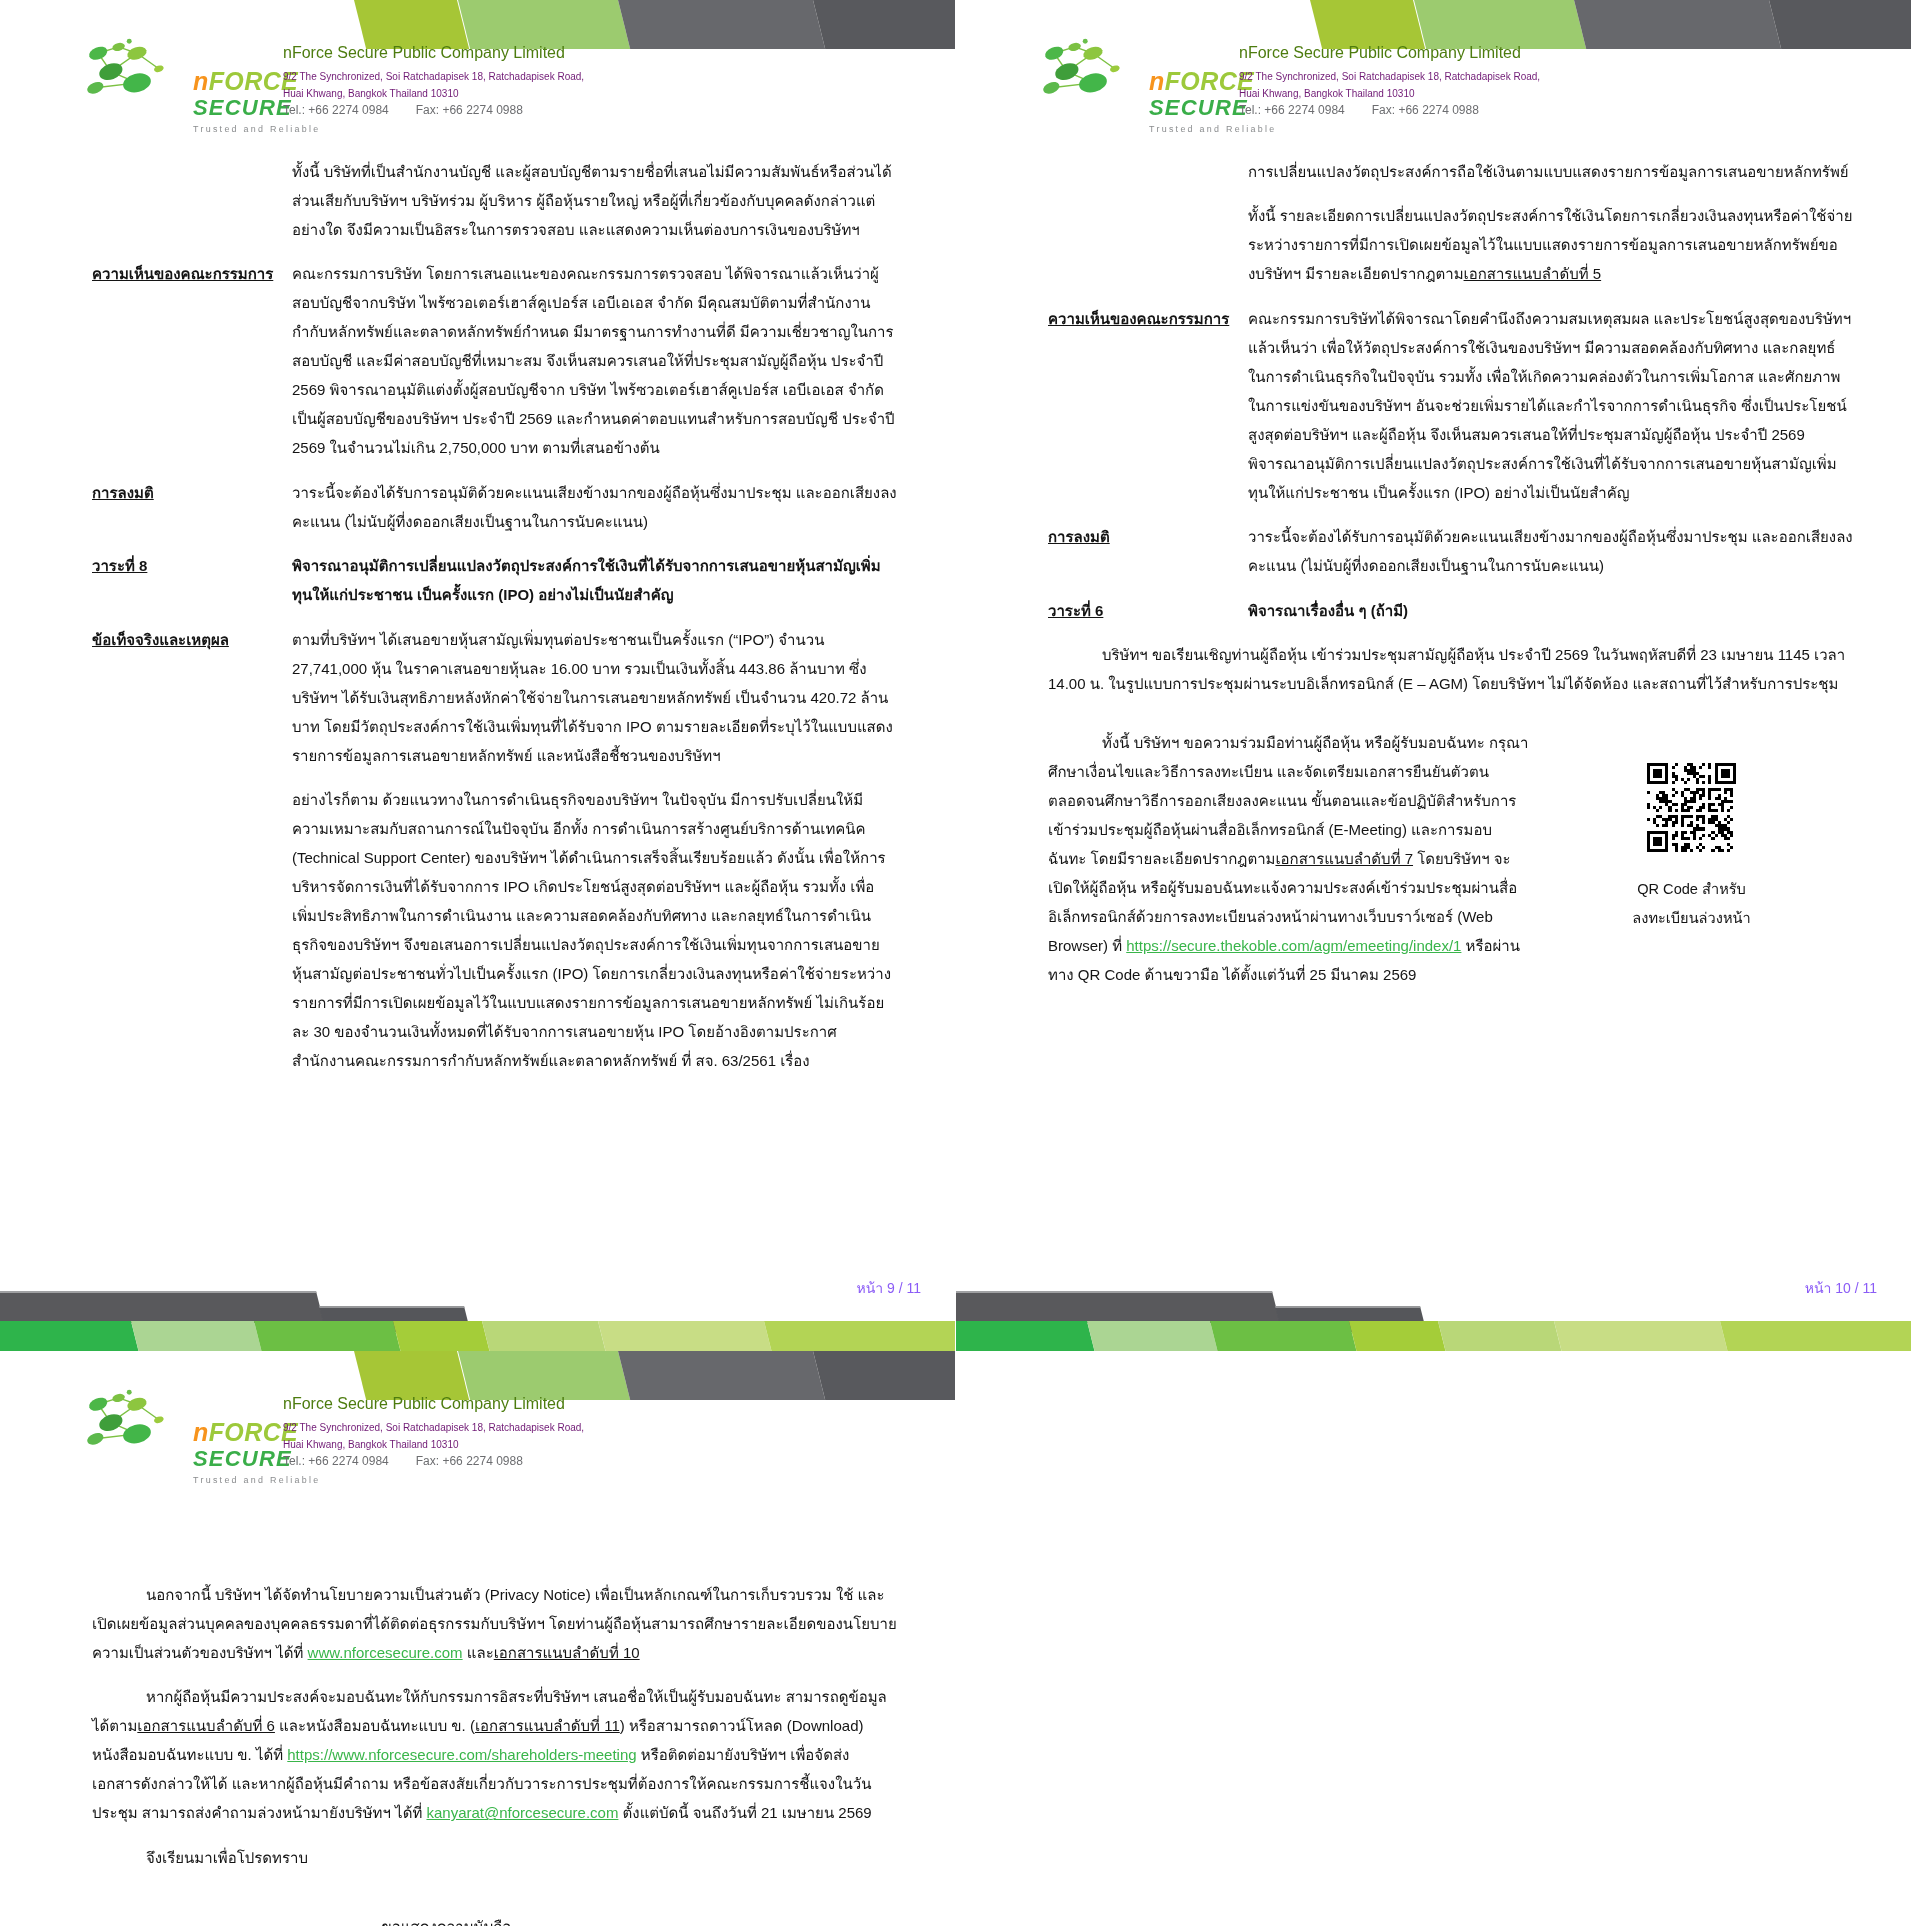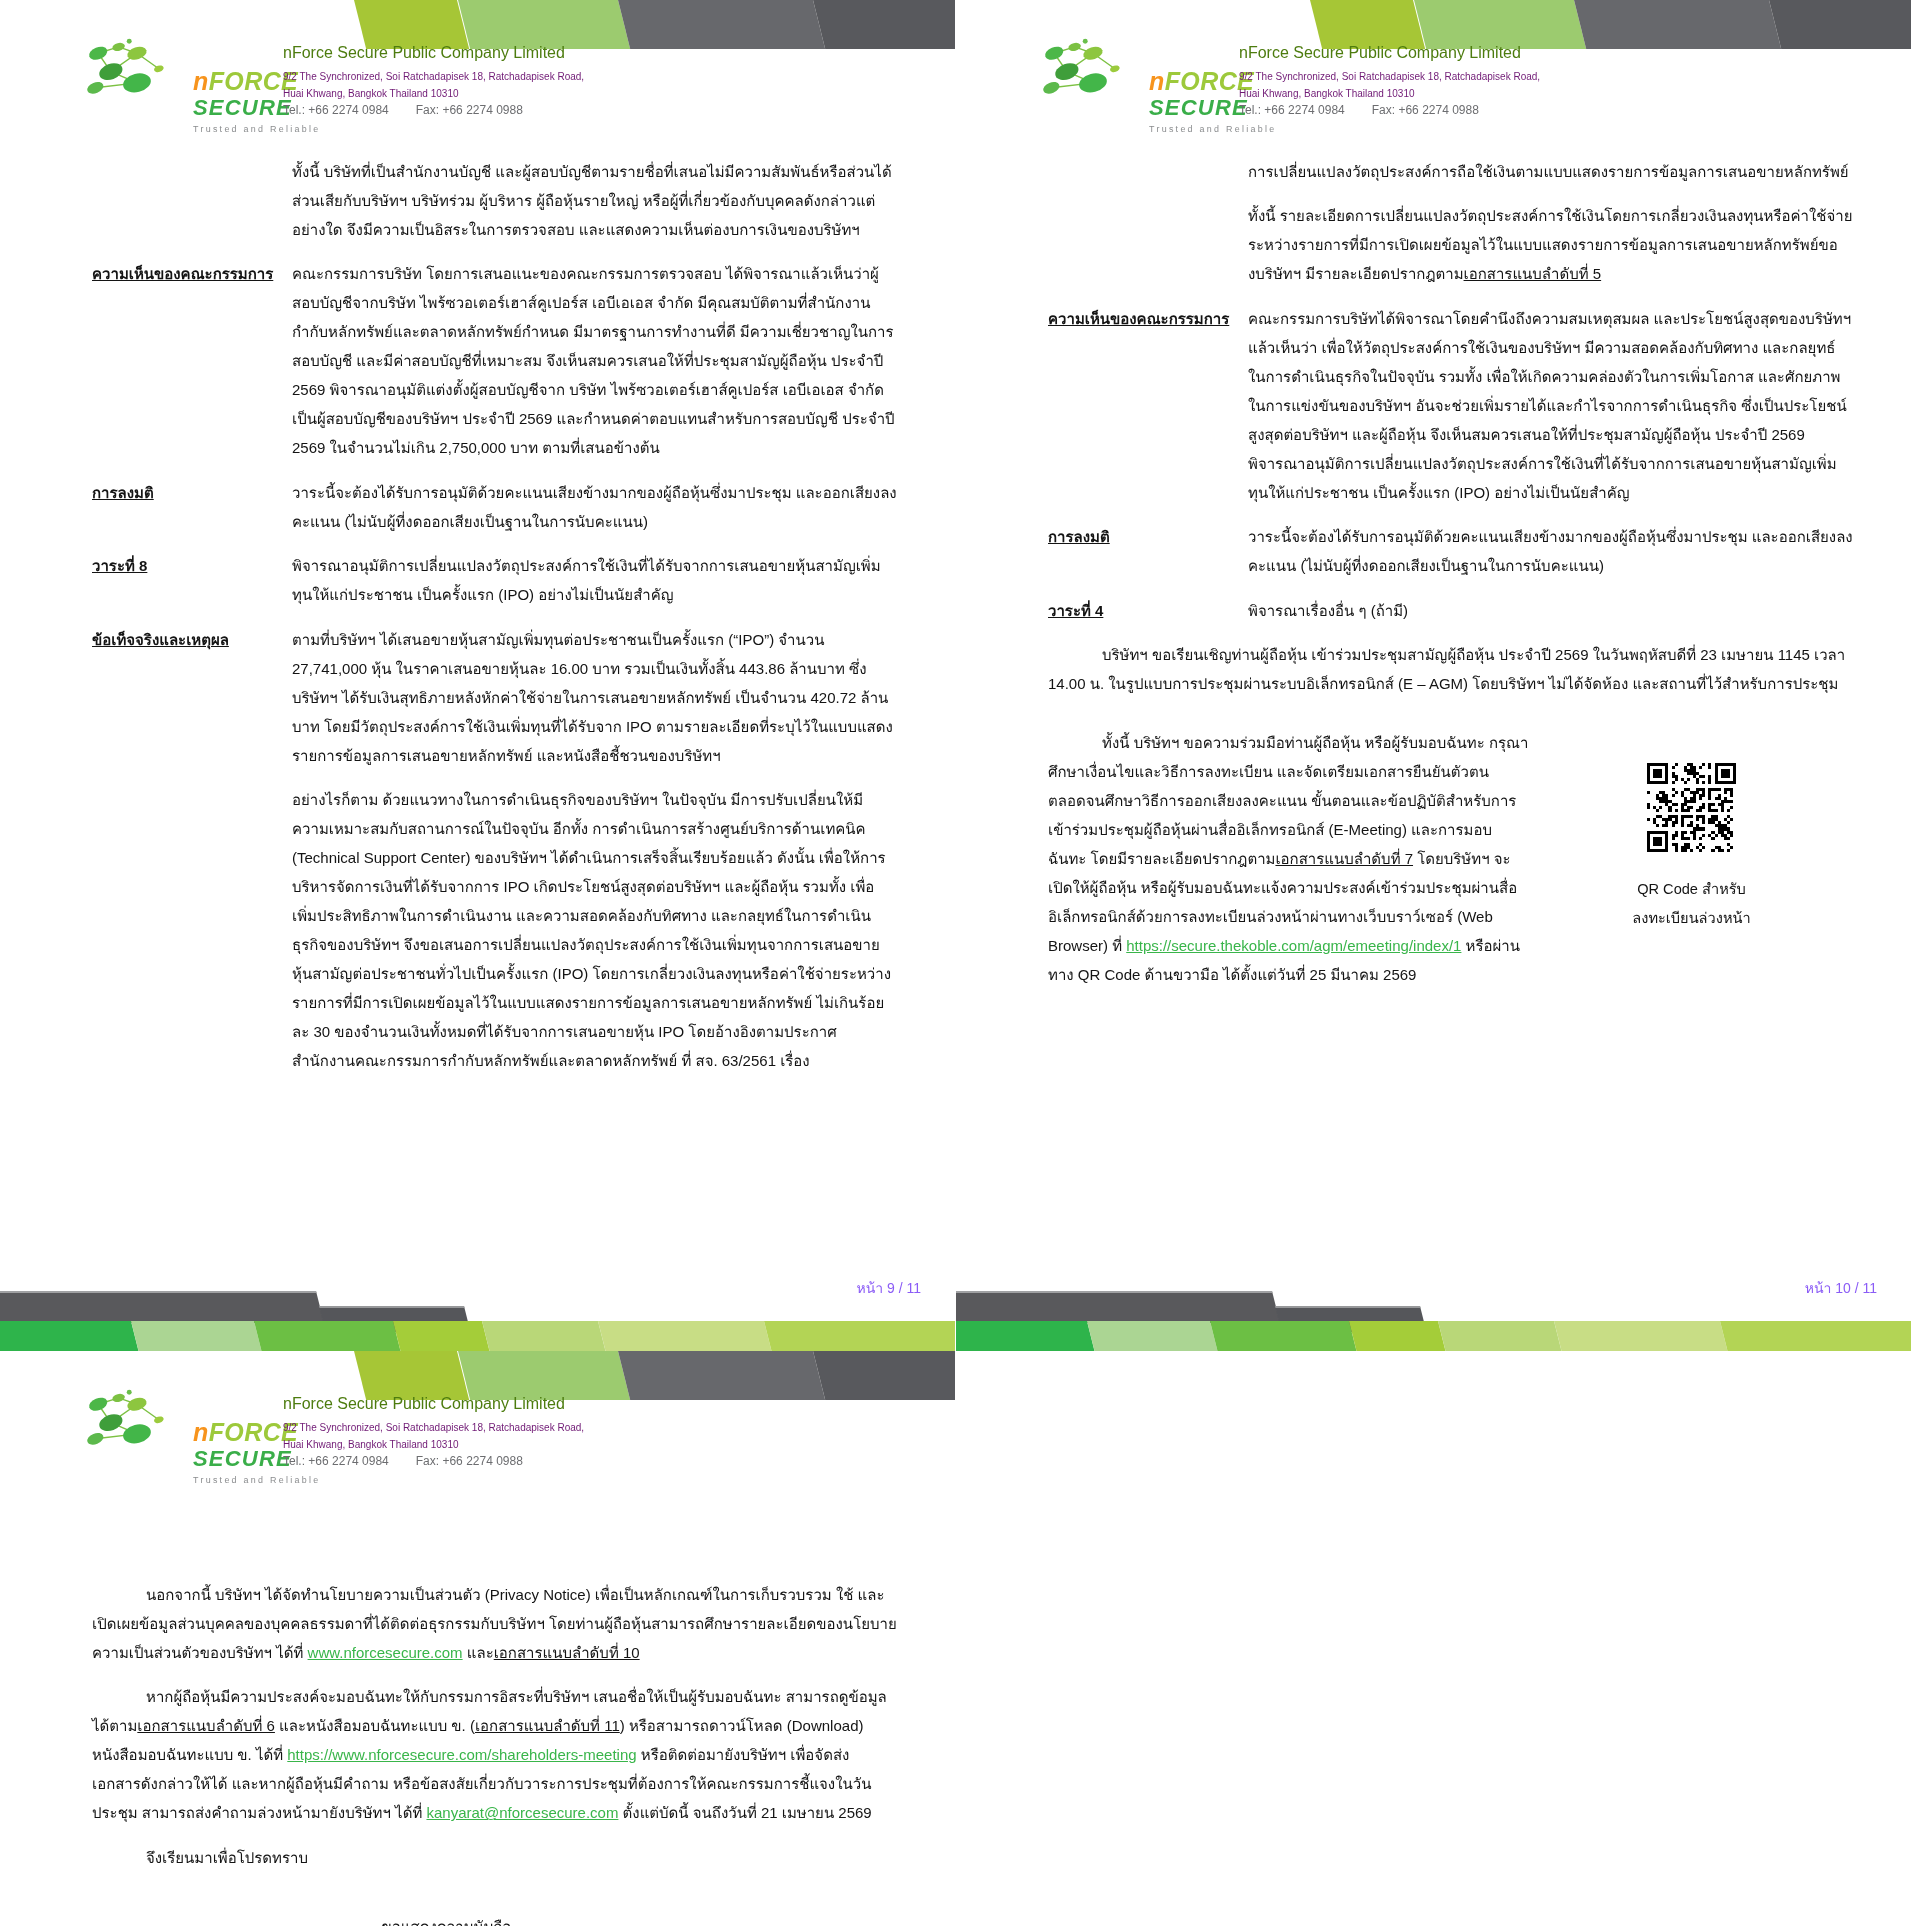--- a/index.html
+++ b/index.html
@@ -29,21 +29,21 @@
   .cname{font-size:16px;font-weight:normal;color:#4d7c0f;margin-bottom:7px}
   .caddr{font-size:10px;color:#701a75;line-height:17px}
   .cphone{display:flex;gap:27px;font-size:12px;color:#6c6d70;line-height:17px}
 
   
   .content{position:absolute;left:92px;right:58px;top:157px;font-size:15px;line-height:29px;overflow-wrap:break-word}
   .content-low{top:229px}
   .row{display:flex;margin-bottom:15.4px}
   .rowlabel{flex:0 0 200px;font-weight:bold;text-decoration:underline}
   .rowbody{flex:1}
-  .b{font-weight:normal}
+  .b{font-weight:bold}
   .u{text-decoration:underline}
   a.link{color:#39b54a;text-decoration:underline;cursor:pointer}
   .indent{text-indent:54px}
   .wide{margin:0 0 15.4px 0}
 
   
   .qr-row{display:flex}
   .qr-text{width:482px;flex:none}
   .qr-fig{flex:1;text-align:center;margin-top:50px}
   .qr-box{width:89px;height:89px;margin:0 auto 23px auto;background:#fff}
@@ -193,21 +193,21 @@
           </div>
           <div class="row">
             <div class="rowlabel">ความเห็นของคณะกรรมการ</div>
             <div class="rowbody"><span>คณะกรรมการบริษัทได้พิจารณาโดยคำนึงถึงความสมเหตุสมผล และประโยชน์สูงสุดของบริษัทฯ แล้วเห็นว่า เพื่อให้วัตถุประสงค์การใช้เงินของบริษัทฯ มีความสอดคล้องกับทิศทาง และกลยุทธ์ในการดำเนินธุรกิจในปัจจุบัน รวมทั้ง เพื่อให้เกิดความคล่องตัวในการเพิ่มโอกาส และศักยภาพในการแข่งขันของบริษัทฯ อันจะช่วยเพิ่มรายได้และกำไรจากการดำเนินธุรกิจ ซึ่งเป็นประโยชน์สูงสุดต่อบริษัทฯ และผู้ถือหุ้น จึงเห็นสมควรเสนอให้ที่ประชุมสามัญผู้ถือหุ้น ประจำปี 2569 พิจารณาอนุมัติการเปลี่ยนแปลงวัตถุประสงค์การใช้เงินที่ได้รับจากการเสนอขายหุ้นสามัญเพิ่มทุนให้แก่ประชาชน เป็นครั้งแรก (IPO) อย่างไม่เป็นนัยสำคัญ</span></div>
           </div>
           <div class="row">
             <div class="rowlabel">การลงมติ</div>
             <div class="rowbody"><span>วาระนี้จะต้องได้รับการอนุมัติด้วยคะแนนเสียงข้างมากของผู้ถือหุ้นซึ่งมาประชุม และออกเสียงลงคะแนน (ไม่นับผู้ที่งดออกเสียงเป็นฐานในการนับคะแนน)</span></div>
           </div>
           <div class="row">
-            <div class="rowlabel">วาระที่ 4</div>
+            <div class="rowlabel">วาระที่ 6</div>
             <div class="rowbody b"><span class="b">พิจารณาเรื่องอื่น ๆ (ถ้ามี)</span></div>
           </div>
         </div>
       <p class="wide indent"><span>บริษัทฯ ขอเรียนเชิญท่านผู้ถือหุ้น เข้าร่วมประชุมสามัญผู้ถือหุ้น ประจำปี 2569 ในวันพฤหัสบดีที่ 23 เมษายน 1145 เวลา 14.00 น. ในรูปแบบการประชุมผ่านระบบอิเล็กทรอนิกส์ (E – AGM) โดยบริษัทฯ ไม่ได้จัดห้อง และสถานที่ไว้สำหรับการประชุม</span></p>
       <div class="qr-row">
         <p class="qr-text indent"><span>ทั้งนี้ บริษัทฯ ขอความร่วมมือท่านผู้ถือหุ้น หรือผู้รับมอบฉันทะ กรุณาศึกษาเงื่อนไขและวิธีการลงทะเบียน และจัดเตรียมเอกสารยืนยันตัวตน ตลอดจนศึกษาวิธีการออกเสียงลงคะแนน ขั้นตอนและข้อปฏิบัติสำหรับการเข้าร่วมประชุมผู้ถือหุ้นผ่านสื่ออิเล็กทรอนิกส์ (E-Meeting) และการมอบฉันทะ โดยมีรายละเอียดปรากฎตาม</span><span class="u">เอกสารแนบลำดับที่ 7</span><span> โดยบริษัทฯ จะเปิดให้ผู้ถือหุ้น หรือผู้รับมอบฉันทะแจ้งความประสงค์เข้าร่วมประชุมผ่านสื่ออิเล็กทรอนิกส์ด้วยการลงทะเบียนล่วงหน้าผ่านทางเว็บบราว์เซอร์ (Web Browser) ที่ </span><a class="link" href="#">https://secure.thekoble.com/agm/emeeting/index/1</a><span> หรือผ่านทาง QR Code ด้านขวามือ ได้ตั้งแต่วันที่ 25 มีนาคม 2569</span></p>
         <div class="qr-fig">
           <div class="qr-box">
               <svg viewBox="0 0 232 232" shape-rendering="crispEdges">
                 <rect x="0" y="0" width="232" height="232" fill="#ffffff"></rect>

